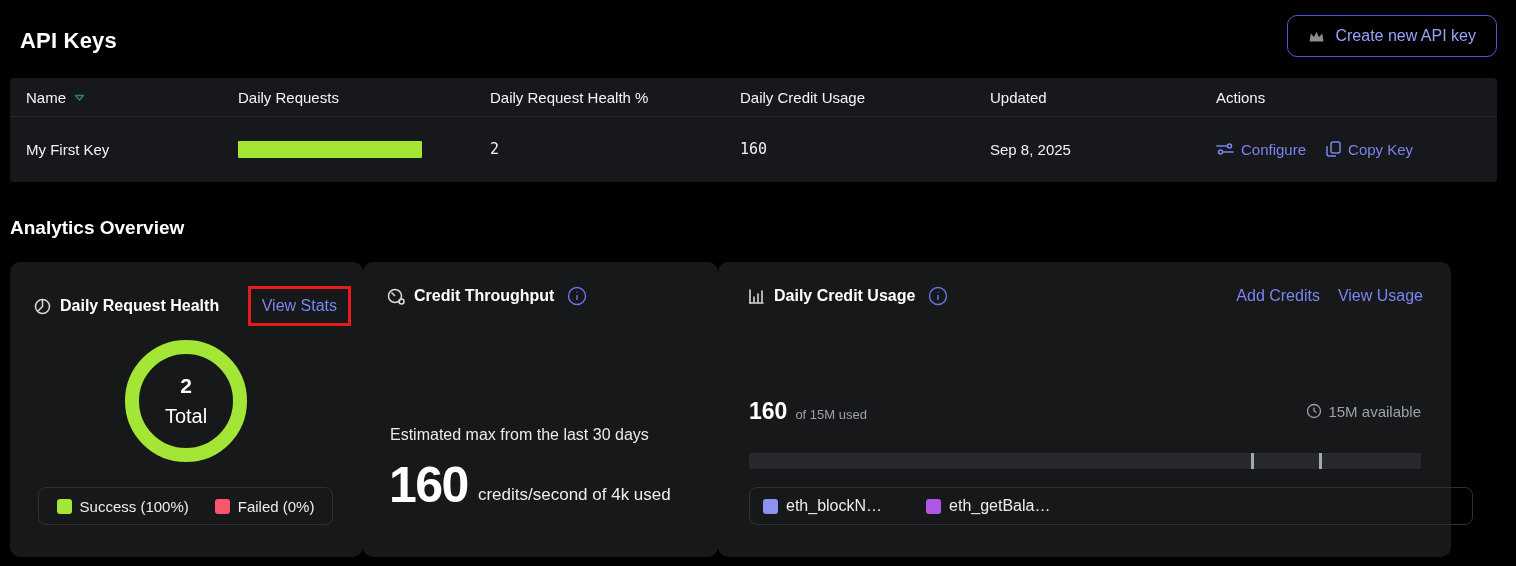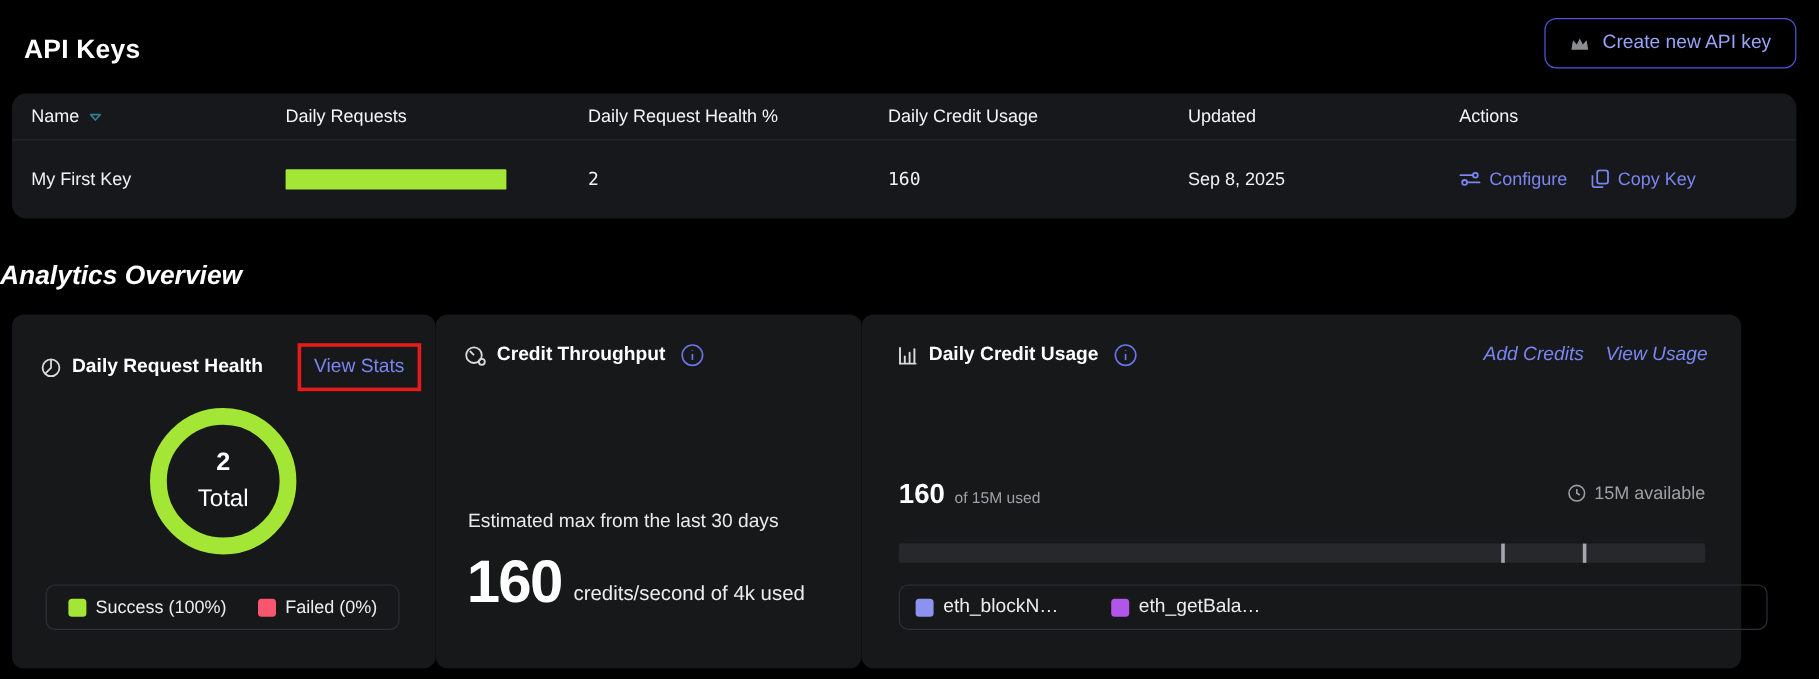--- a/index.html
+++ b/index.html
@@ -11,45 +11,45 @@
   .page-title { position:absolute; left:4px; top:28px; font-size:22px; font-weight:700; letter-spacing:.2px;margin-left:16px; }
   .create-btn {
     position:absolute; top:15px; right:19px; height:42px; padding:0 20px;
     display:flex; align-items:center; gap:10px; background:transparent;
     border:1.5px solid #4d58de; border-radius:10px; color:#99a2f6; font-size:16px;
     font-family:Liberation Sans, sans-serif; cursor:pointer;
   }
   .crown { color:#8a8d92; display:flex; }
 
   
-  .keys-table { position:absolute; left:10px; top:78px; width:1487px; height:104px; background:#17181b; border-radius:12px; overflow:hidden; }
+  .keys-table { position:absolute; left:10px; top:78px; width:1487px; height:104px; background:#17181b; border-radius:4px; overflow:hidden; }
   .thead, .trow { display:grid; grid-template-columns:212px 252px 250px 250px 226px 1fr; padding-left:16px; align-items:center; }
   .thead { height:39px; border-bottom:1px solid #26282c; font-size:15px; font-weight:500; color:#f4f5f6; }
   .trow { height:64px; font-size:15px; color:#f1f2f3; }
   .th-name { display:flex; align-items:center; gap:8px; }
   .sort-ico { color:#2e7d8e; display:flex; margin-top:2px; }
   .health-bar { width:184px; height:17px; border-radius:1px; }
   .mono { font-family:"DejaVu Sans Mono", monospace; font-size:15px; }
   .actions { display:flex; gap:20px; }
   .action-link { display:flex; align-items:center; gap:7px; color:#7b85f0; font-size:15px; text-decoration:none; cursor:pointer; }
 
-  .analytics-title { position:absolute; left:0; top:217px; font-size:22px; font-weight:700;font-style:italic; }
+  .analytics-title { position:absolute; left:10px; top:217px; font-size:19px; font-weight:700; }
 
   
   .cards { position:absolute; left:10px; top:262px; display:flex; }
   .card { background:#17181a; border-radius:10px; height:295px; position:relative; }
   .card1 { width:353px; } .card2 { width:355px; } .card3 { width:733px; }
   .card-header { display:flex; align-items:center; gap:9px; padding:24px 12px 0 24px; font-size:16px; font-weight:700; color:#fff; }
   .card-header3 { padding:24px 28px 0 30px; }
   .card-ico { color:#d8dadc; display:flex; }
   .info-ico { display:flex; margin-left:4px; color:#6a74e8; cursor:pointer; }
 
   .red-box { margin-left:auto; border:3px solid #e51c1c; padding:8px 11px; }
   .card-link { color:#7b85f0; font-size:16px; font-weight:400; cursor:pointer; text-decoration:none; }
-  .header-links { margin-left:auto; display:flex; gap:18px;font-style:italic; }
+  .header-links { margin-left:auto; display:flex; gap:18px; }
 
   
   .donut { position:absolute; left:115px; top:78px; width:122px; height:122px; border-radius:50%;
     border:14px solid #a3e635; display:flex; flex-direction:column; align-items:center; justify-content:center; }
   .donut-value { font-size:21px; font-weight:700; }
   .donut-label { font-size:20px; color:#ffffff; margin-top:7px; }
 
   .legend-box { position:absolute; height:38px; border:1px solid #2e3034; border-radius:8px;
     display:flex; align-items:center; font-size:15px; color:#eceded; top:225px; }
   .legend-box1 { left:28px; width:295px; justify-content:center; gap:26px; }

